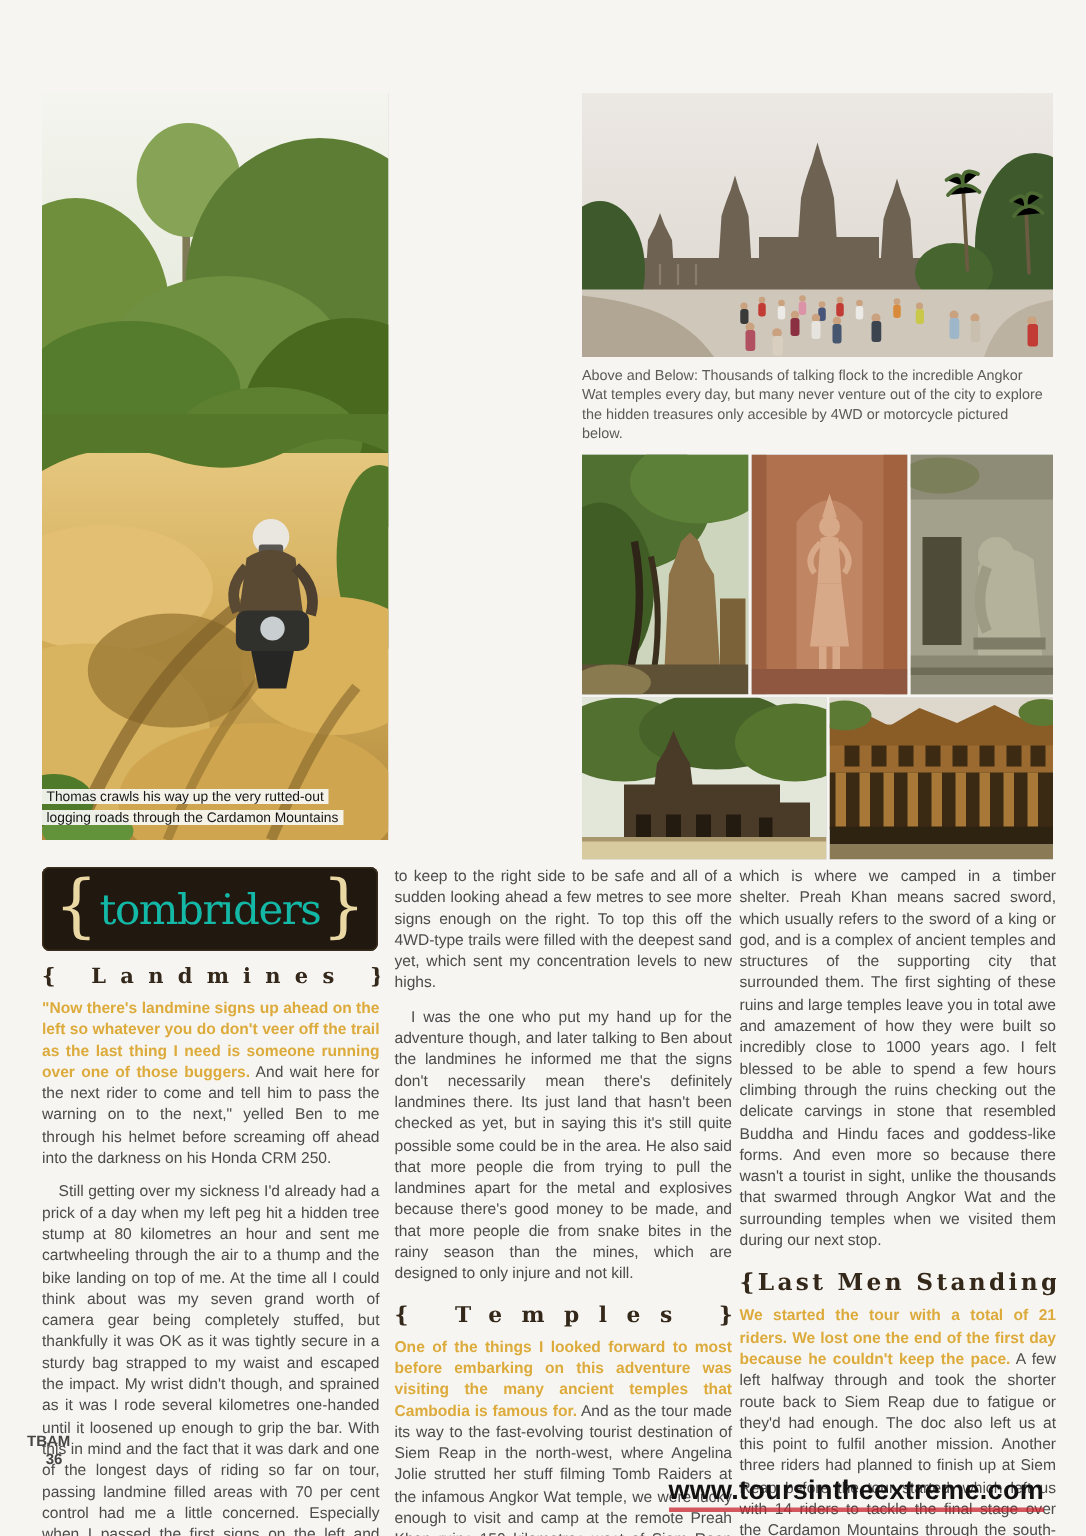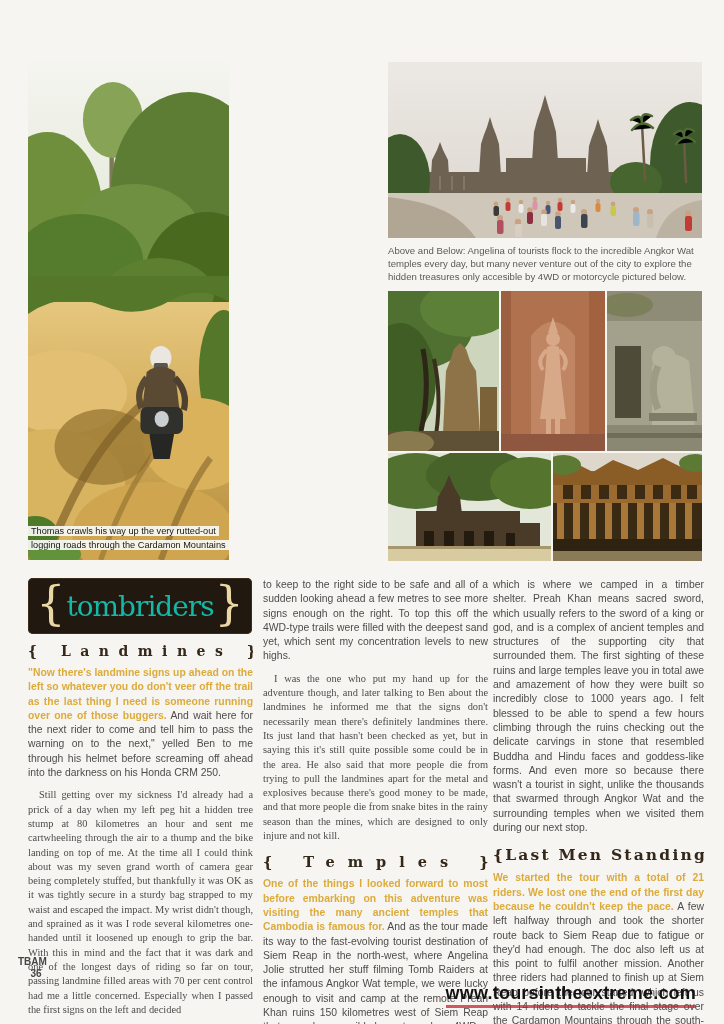--- a/index.html
+++ b/index.html
@@ -1,21 +1,21 @@
 <!DOCTYPE html>
 <html><head>
 <meta charset="utf-8">
 <style>
   html,body{margin:0;padding:0;background:#dcdad6;}
   .page{position:relative;width:724px;height:1024px;background:#f7f5f1;
         font-family:"Liberation Sans",sans-serif;overflow:hidden;}
   .photo{position:absolute;overflow:hidden;background:#ddd;}
   .photo svg{display:block;width:100%;height:100%;}
 
-  #photo-trail{left:28px;top:62px;width:201px;height:498px;}
+  #photo-trail{left:28px;top:62px;width:231px;height:498px;}
   .trail-caption{position:absolute;left:0;bottom:8px;width:212px;
      font-size:9.2px;line-height:1.55;color:#161616;}
   .trail-caption span{background:rgba(248,248,244,0.93);padding:0 3px;
      -webkit-box-decoration-break:clone;box-decoration-break:clone;}
 
   .right-col{position:absolute;left:388px;top:62px;width:314px;}
   #photo-angkor{position:relative;width:314px;height:176px;}
   .angkor-caption{margin-top:7px;width:312px;font-size:9.6px;line-height:1.34;color:#5a5a58;}
   .collage{margin-top:7px;}
   .collage-row{display:flex;gap:2px;margin-bottom:2px;}
@@ -39,21 +39,21 @@
   .logo-box .brace.r{margin-left:1px;}
 
   .sec-heading{font-family:"DejaVu Serif",serif;font-weight:bold;color:#34281a;
      white-space:nowrap;overflow:hidden;}
   .landmines-heading{font-size:14px;letter-spacing:9.5px;margin:4px 0 7px;}
   .temples-heading{font-size:14.5px;letter-spacing:13px;margin:10px 0 7px;}
   .lastmen-heading{font-size:15.5px;letter-spacing:2.2px;margin:10px 0 7px;}
 
   .article p{font-size:10.4px;line-height:1.375;color:#4c4c4c;
      text-align:justify;margin:0 0 8px;}
-  .indent{text-indent:11px;font-family:Liberation Serif, serif;}
+  .indent{text-indent:11px;}
   .lead{color:#dcab3c;font-weight:bold;}
   .ital{}
 
   .tbam{position:absolute;left:18px;top:956px;width:36px;text-align:left;
      font-size:10px;font-weight:bold;color:#454545;line-height:1.15;}
   .tbam .num{text-align:center;}
   .site-url{position:absolute;right:28px;top:983px;font-size:18px;font-weight:bold;
      color:#121212;text-decoration:none;letter-spacing:0.2px;
      border-bottom:3px solid rgba(198,34,44,0.75);padding-bottom:1px;}
 </style>
@@ -216,21 +216,21 @@
               <rect x="109" y="158" width="6.5" height="14" rx="2" fill="#b05060"></rect>
             </g>
           <g>
               <circle cx="130" cy="160" r="3.2" fill="#caa27f"></circle>
               <rect x="127" y="162" width="7" height="13" rx="2" fill="#d8cfc0"></rect>
             </g>
         </g>
       </svg>
     </div>
 
-    <div class="angkor-caption">Above and Below: Angelina of tourists flock to the incredible Angkor Wat temples every day, but many never venture out of the city to explore the hidden treasures only accesible by 4WD or motorcycle pictured below.</div>
+    <div class="angkor-caption">Above and Below: Thousands of talking flock to the incredible Angkor Wat temples every day, but many never venture out of the city to explore the hidden treasures only accesible by 4WD or motorcycle pictured below.</div>
 
     <div class="collage">
       <div class="collage-row" style="height:160px;">
         <div class="cphoto" style="width:111px;">
           <svg viewBox="0 0 111 160" preserveAspectRatio="none">
             <rect width="111" height="160" fill="#cdd6bd"></rect>
             <ellipse cx="30" cy="32" rx="56" ry="46" fill="#4f7030"></ellipse>
             <ellipse cx="78" cy="18" rx="46" ry="28" fill="#5d8038"></ellipse>
             <ellipse cx="12" cy="90" rx="36" ry="58" fill="#3f5d24"></ellipse>
             <path d="M55,142 L58,80 L62,70 L66,58 L72,52 L78,58 L82,70 L88,80 L92,142 Z" fill="#8f7348"></path>

